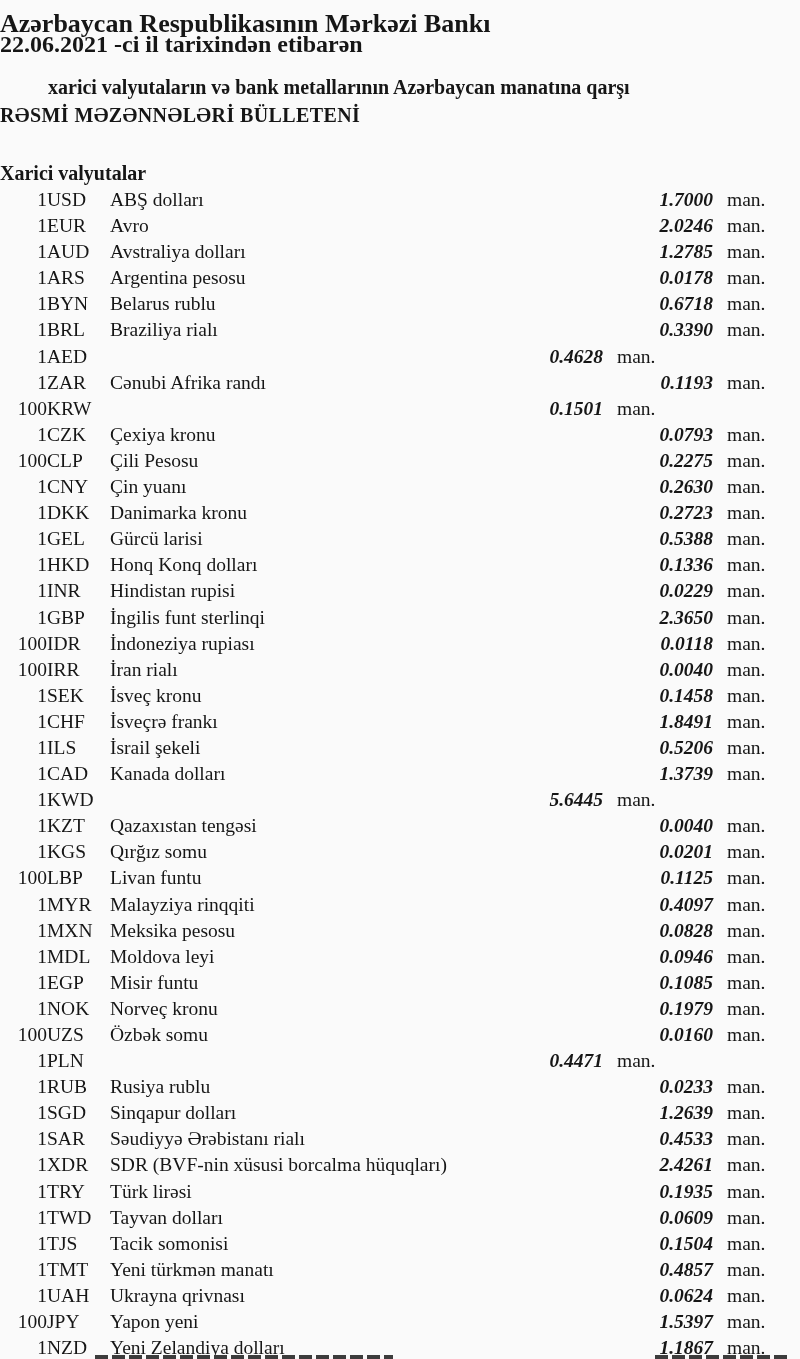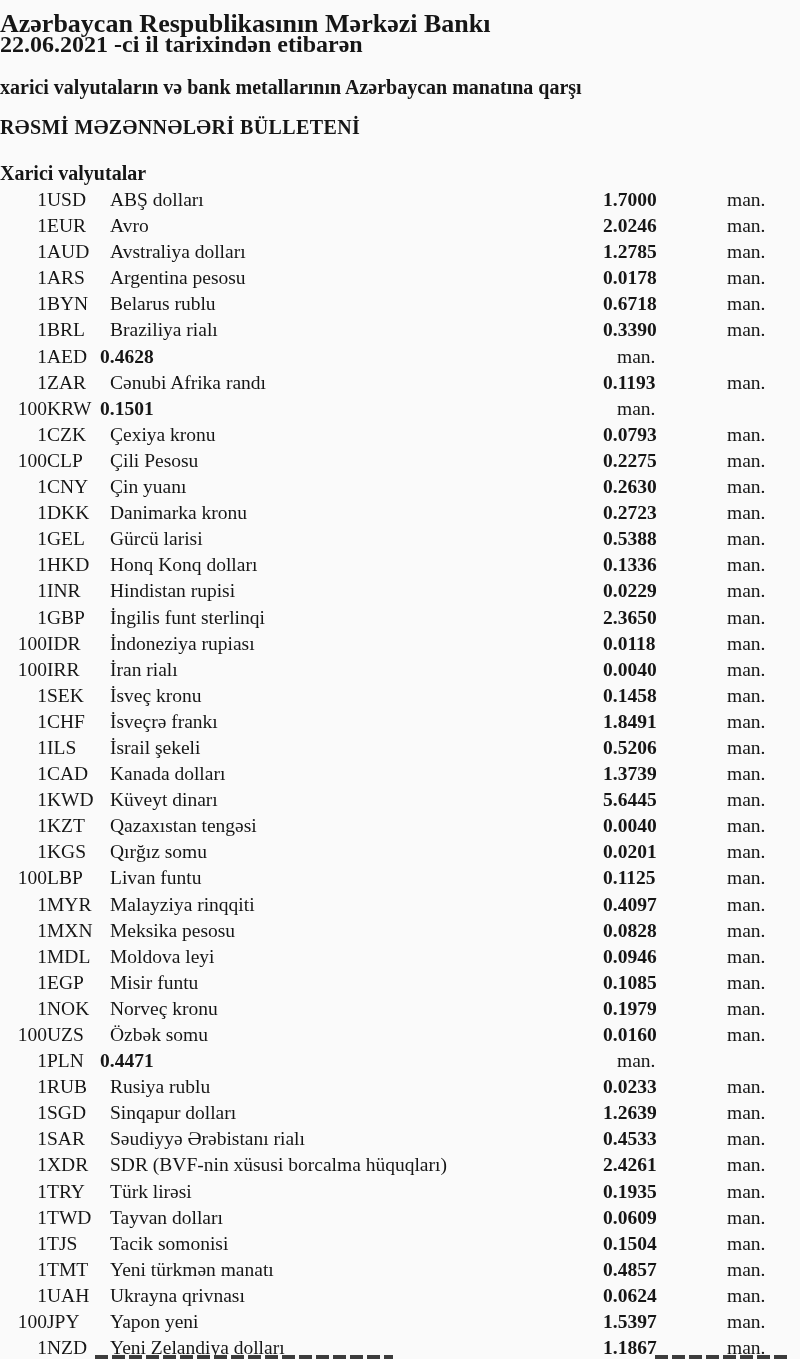--- a/index.html
+++ b/index.html
@@ -7,39 +7,39 @@
     width:800px;height:1359px;
     background:#fafafa;
     color:#161616;
     font-family:"Liberation Serif","DejaVu Serif",serif;
     position:relative;
     overflow:hidden;
   }
   .hdr{position:absolute;left:0;width:664px;text-align:left;white-space:nowrap;}
   .bank-title{top:8px;font-size:26px;font-weight:bold;line-height:32px;}
   .date-line{top:31px;font-size:24px;font-weight:bold;line-height:26px;}
-  .subject-line{top:74px;font-size:20px;font-weight:bold;line-height:26px;}
-  .bulletin-line{top:114px;font-size:20px;font-weight:bold;line-height:26px;letter-spacing:.4px;}
+  .subject-line{top:74px;font-size:20px;font-weight:bold;line-height:26px;padding-left:48px;}
+  .bulletin-line{top:102px;font-size:20px;font-weight:bold;line-height:26px;letter-spacing:.4px;}
   .section-title{top:160px;font-size:20px;font-weight:bold;line-height:26px;}
 
   #rates-table{
     position:absolute;top:187px;left:0;width:800px;
     font-size:19.5px;
   }
   .row{
     display:grid;
     grid-template-columns:47px 53px 1fr 110px 87px;
     height:26.1px;
     line-height:26.1px;
     white-space:nowrap;
   }
   .qty{text-align:right;}
   .code{text-align:left;}
   .name{padding-left:10px;overflow:hidden;}
-  .rate{font-weight:bold;}
+  .rate{text-align:right;font-weight:bold;font-style:italic;}
   .unit{padding-left:14px;}
 
   .cutoff{
     position:absolute;top:1355px;height:3.5px;
     background:repeating-linear-gradient(90deg,#3c3c3c 0 13px,#fafafa 13px 17px);
   }
   #cutoff-left{left:95px;width:298px;}
   #cutoff-right{left:655px;width:135px;}
 </style>
 </head>
@@ -208,21 +208,20 @@
     <div class="row">
       <span class="qty">1</span>
       <span class="code">CAD</span>
       <span class="name">Kanada dolları</span>
       <span class="rate">1.3739</span>
       <span class="unit">man.</span>
     </div>
     <div class="row">
       <span class="qty">1</span>
       <span class="code">KWD</span>
-      <span class="name">Küveyt dinarı</span>
       <span class="rate">5.6445</span>
       <span class="unit">man.</span>
     </div>
     <div class="row">
       <span class="qty">1</span>
       <span class="code">KZT</span>
       <span class="name">Qazaxıstan tengəsi</span>
       <span class="rate">0.0040</span>
       <span class="unit">man.</span>
     </div>

